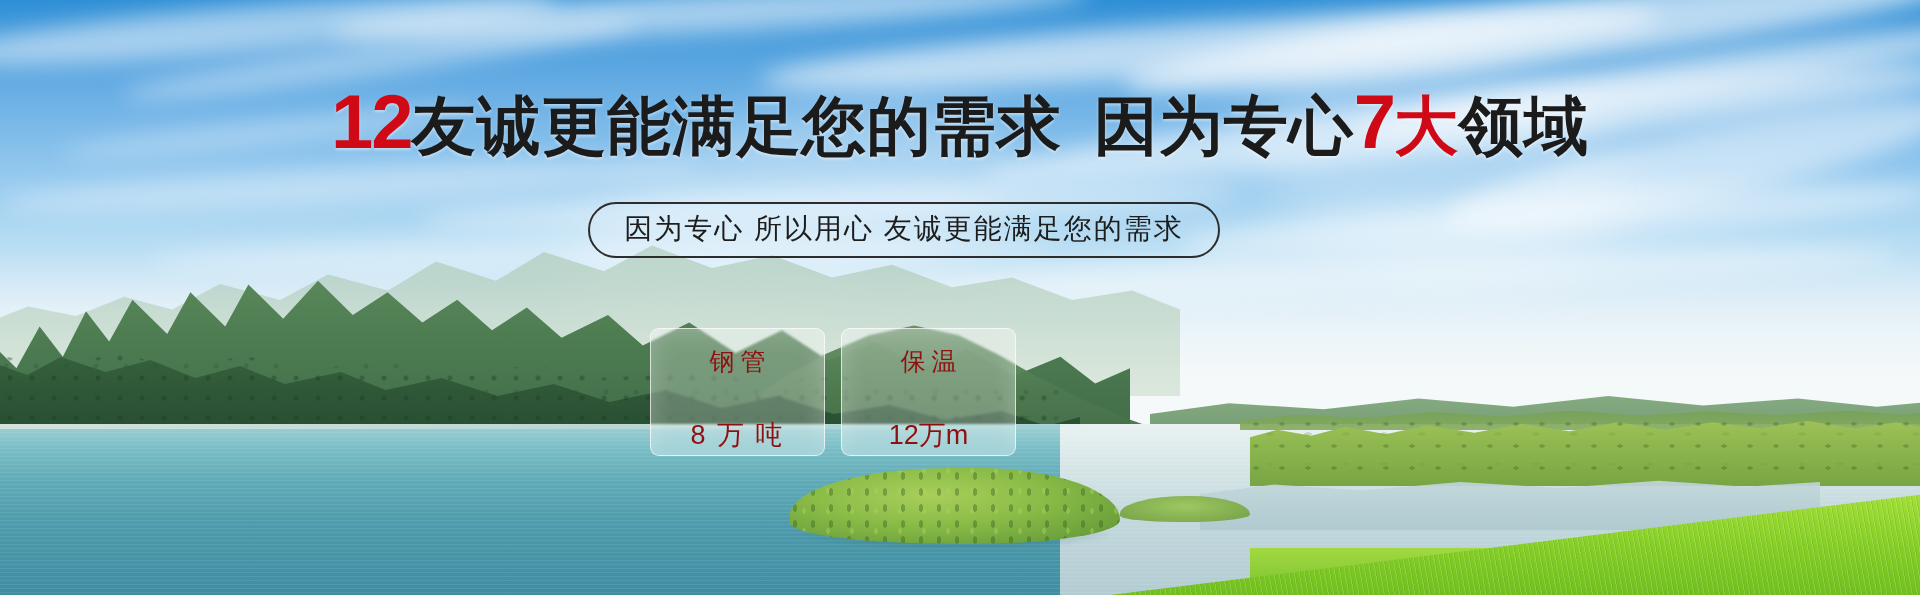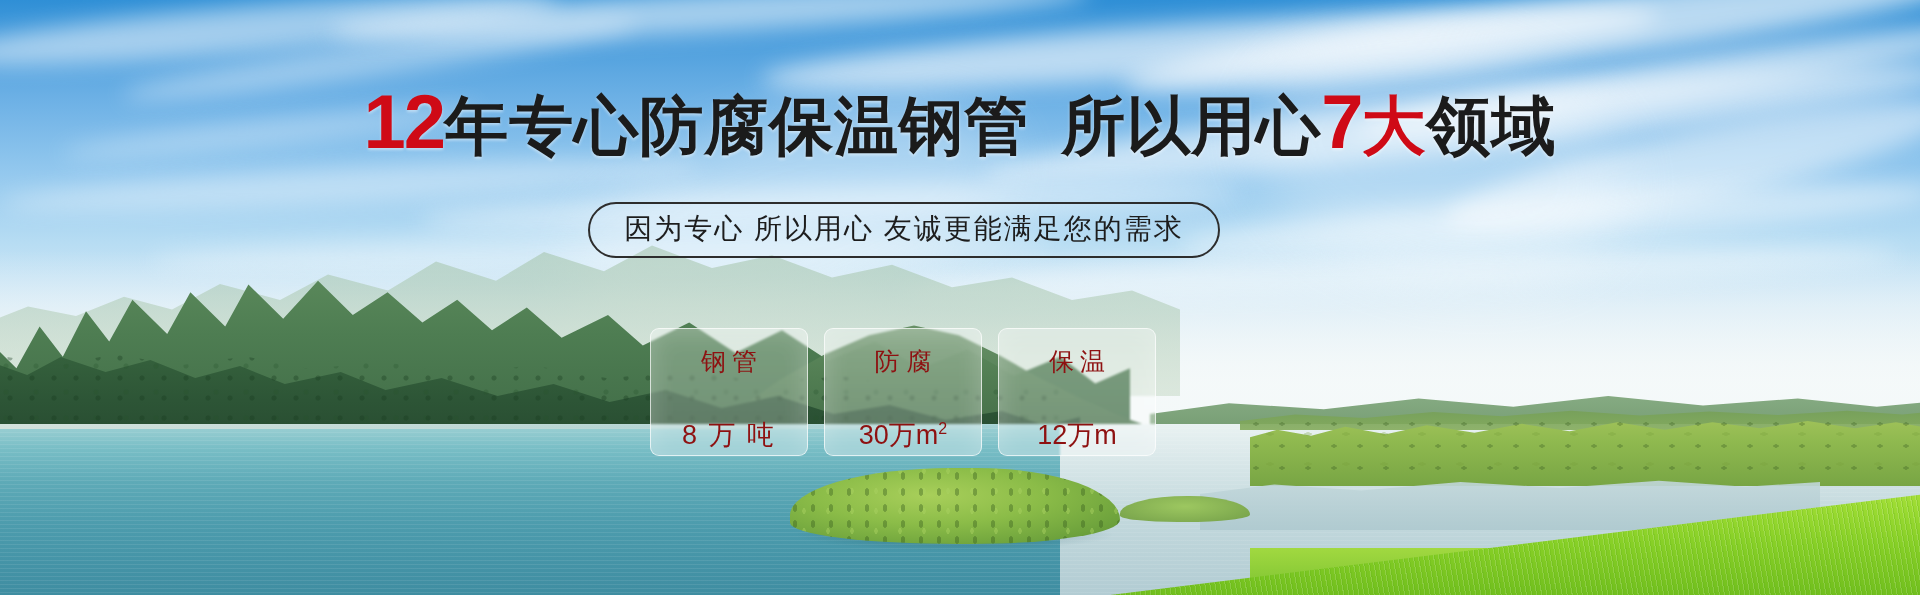--- a/index.html
+++ b/index.html
@@ -252,21 +252,21 @@
   }
 
   
   .cards{
     position:absolute; left:650px; top:328px;
     display:flex;
     gap:16px;
     align-items:flex-start;
   }
   .card{
-    width:158px;
+    width:175px;
     height:128px;
     border-radius:9px;
     border:1px solid rgba(255,255,255,.72);
     background:rgba(255,255,255,.26);
     backdrop-filter:blur(1px);
     display:flex;
     flex-direction:column;
     align-items:center;
     justify-content:flex-start;
     padding-top:20px;
@@ -343,42 +343,36 @@
   <div class="island"></div>
   <div class="island-tex"></div>
   <div class="island-small"></div>
 
   <div class="grass-left"></div>
   <div class="grass"></div>
   <div class="grass-blades"></div>
   <div class="grass-edge"></div>
 
   <div class="headline">
-    <span class="hl-num">12</span><span>年专心防腐保温钢管</span><span class="hl-gap"></span><span>所以用心</span><span class="hl-num hl-red">7</span><span class="hl-red">大</span><span>领域</span>
+    <span class="hl-num">12</span><span>友诚更能满足您的需求</span><span class="hl-gap"></span><span>因为专心</span><span class="hl-num hl-red">7</span><span class="hl-red">大</span><span>领域</span>
   </div>
 
   <div class="subtitle-wrap">
     <div class="subtitle">因为专心 所以用心 友诚更能满足您的需求</div>
   </div>
 
   <div class="cards">
 
     <div class="card card-1">
       <div class="card-label">钢管</div>
       <div class="card-value">
         <span>8 万 吨</span>
       </div>
     </div>
 
-    <div class="card card-2">
-      <div class="card-label">防腐</div>
-      <div class="card-value">
-        <span>30万m</span><sup>2</sup>
-      </div>
-    </div>
 
     <div class="card card-3">
       <div class="card-label">保温</div>
       <div class="card-value">
         <span>12万m</span>
       </div>
     </div>
 
   </div>
 

